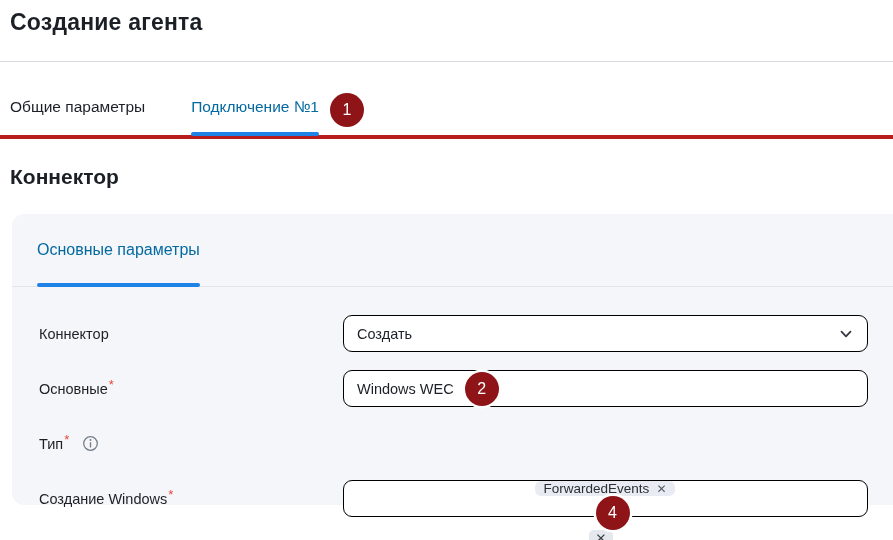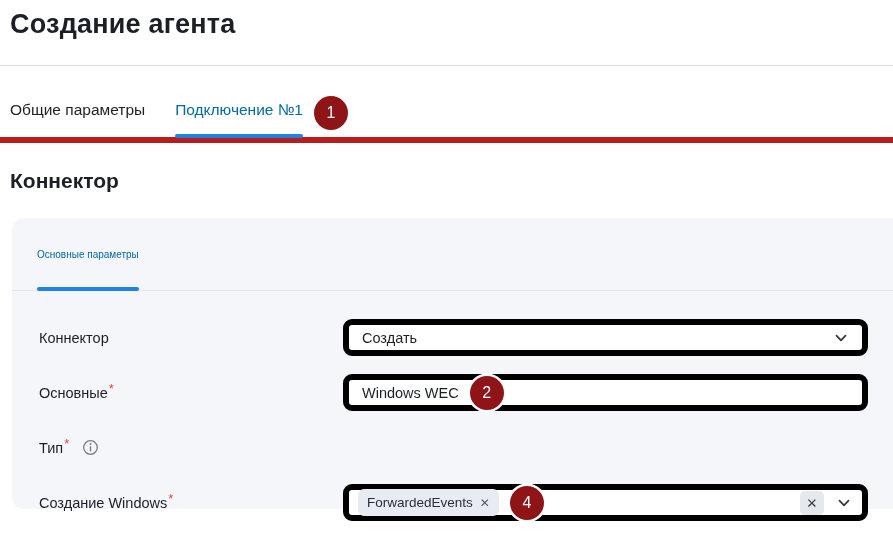--- a/index.html
+++ b/index.html
@@ -3,27 +3,27 @@
 <meta charset="utf-8">
 <style>
   * { margin:0; padding:0; box-sizing:border-box; }
   html,body { background:#fff; }
   body {
     width:893px; height:540px; overflow:hidden; position:relative;
     font-family:"Liberation Sans","DejaVu Sans",sans-serif;
     color:#1c2026; -webkit-font-smoothing:antialiased;
   }
   
-  .page-title { font-size:27px; font-weight:700; letter-spacing:.2px; margin:9px 0 0 10px; }
+  .page-title { font-size:23px; font-weight:700; letter-spacing:.2px; margin:9px 0 0 10px; }
   .title-divider { border:none; border-top:1px solid #d9dce1; margin-top:25px; }
 
   
   .outer-tabbar {
-    height:77px; padding:16px 0 0 10px; display:flex; gap:30px;
-    border-bottom:6px solid #b91c1c; align-items:stretch;
+    height:77px; padding:16px 0 0 10px; display:flex; gap:46px;
+    border-bottom:4px solid #b91c1c; align-items:stretch;
   }
   .tab { display:flex; align-items:center; height:100%; cursor:pointer; }
   .tab-label { position:relative; height:100%; display:flex; align-items:center; font-size:15.5px; }
   .tab.active .tab-label { color:#0369a1; }
   .tab.active .tab-label::after {
     content:""; position:absolute; left:0; right:0; bottom:-1px; height:4px;
     background:#1e82e6; border-radius:2px;
   }
 
   
@@ -39,31 +39,31 @@
 
   
   .card {
     margin:25px 0 0 12px; width:881px; height:291px;
     background:#f4f6f9; border-radius:12px 0 0 12px; padding:0 25px;
   }
   .card-tabbar {
     height:73px; display:flex; gap:36px; align-items:stretch;
     border-bottom:1px solid #e2e5ea; margin:0 -25px; padding:0 25px;
   }
-  .card-tabbar .tab-label { font-size:10px; }
+  .card-tabbar .tab-label { font-size:16px; }
   .card-tabbar .tab.active .tab-label::after { height:4px; border-radius:3px; }
 
   
   .form { padding-top:28px; }
   .form-row { display:flex; align-items:center; height:37px; margin-bottom:18px; }
   .form-label { width:306px; flex-shrink:0; font-size:14.5px; display:flex; align-items:center; padding-left:2px; }
   .req { color:#e5473a; font-size:13px; position:relative; top:-4px; margin-left:1px; }
   .info-icon { margin-left:13px; display:flex; align-items:center; cursor:pointer; }
   .field {
-    flex:1; height:37px; background:#fff; border:6px solid #000000; border-radius:9px;
+    flex:1; height:37px; background:#fff; border:1px solid #000000; border-radius:9px;
     display:flex; align-items:center; padding:0 13px; font-size:14.5px; cursor:pointer;
   }
   .field .value { white-space:nowrap; }
   .spacer { flex:1; }
   .chevron { display:flex; align-items:center; flex-shrink:0; cursor:pointer; }
   .chip {
     background:#e8ecf2; border-radius:6px; height:27px; padding:0 9px;
     display:flex; align-items:center; gap:7px; font-size:13.5px; color:#2a2e34; margin-left:-4px;
   }
   .chip-remove { color:#545b66; font-size:12px; cursor:pointer; line-height:1; }
@@ -139,21 +139,21 @@
             </svg>
         </span>
       </div>
     </div>
 
     <div class="form-row">
       <div class="form-label">
         <span>Создание Windows</span>
           <span class="req">*</span>
       </div>
-      <div class="field" style="padding-right:10px;">
+      <div class="field" style="padding-right:10px;flex-direction:column;">
         <span class="chip">
           <span>ForwardedEvents</span>
           <span class="chip-remove">✕</span>
         </span>
         <span class="callout" style="top:0;">4</span>
         <span class="spacer"></span>
         <span class="clear-btn">✕</span>
         <span class="chevron">
           <svg width="16" height="16" viewBox="0 0 16 16">
               <path d="M3.5 5.7 L8 10.4 L12.5 5.7" fill="none" stroke="#353a41" stroke-width="1.8" stroke-linecap="round" stroke-linejoin="round"></path>

